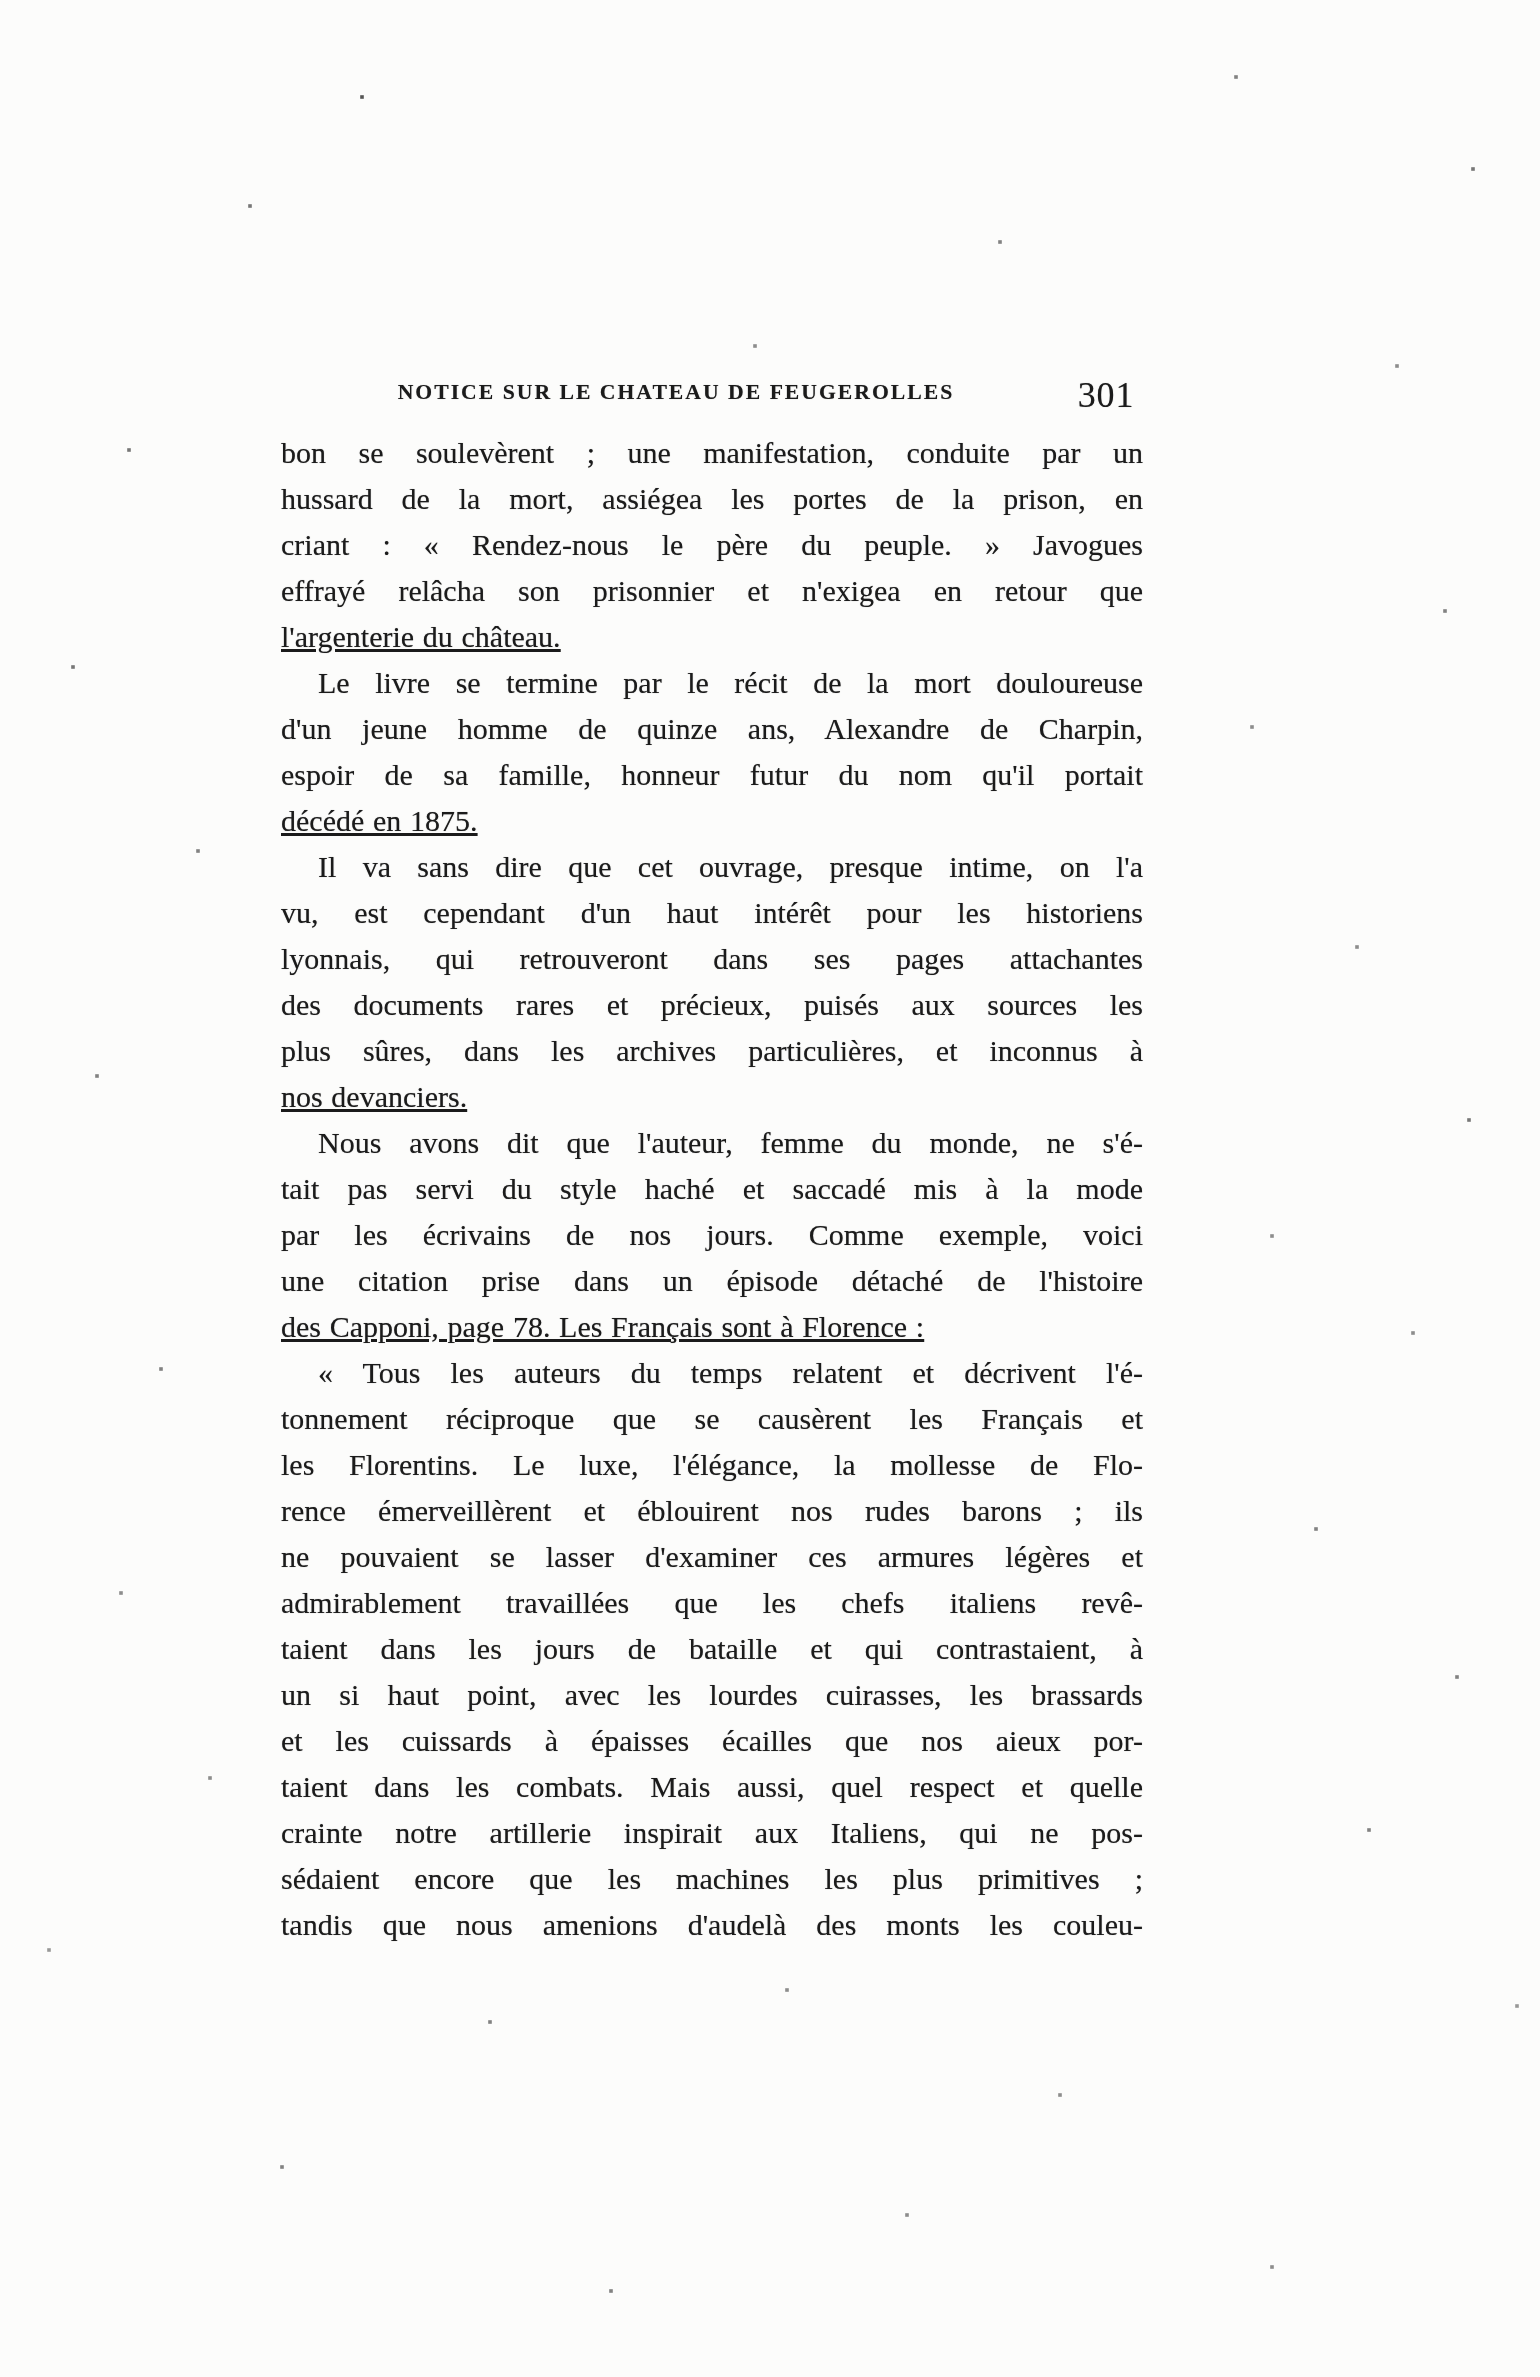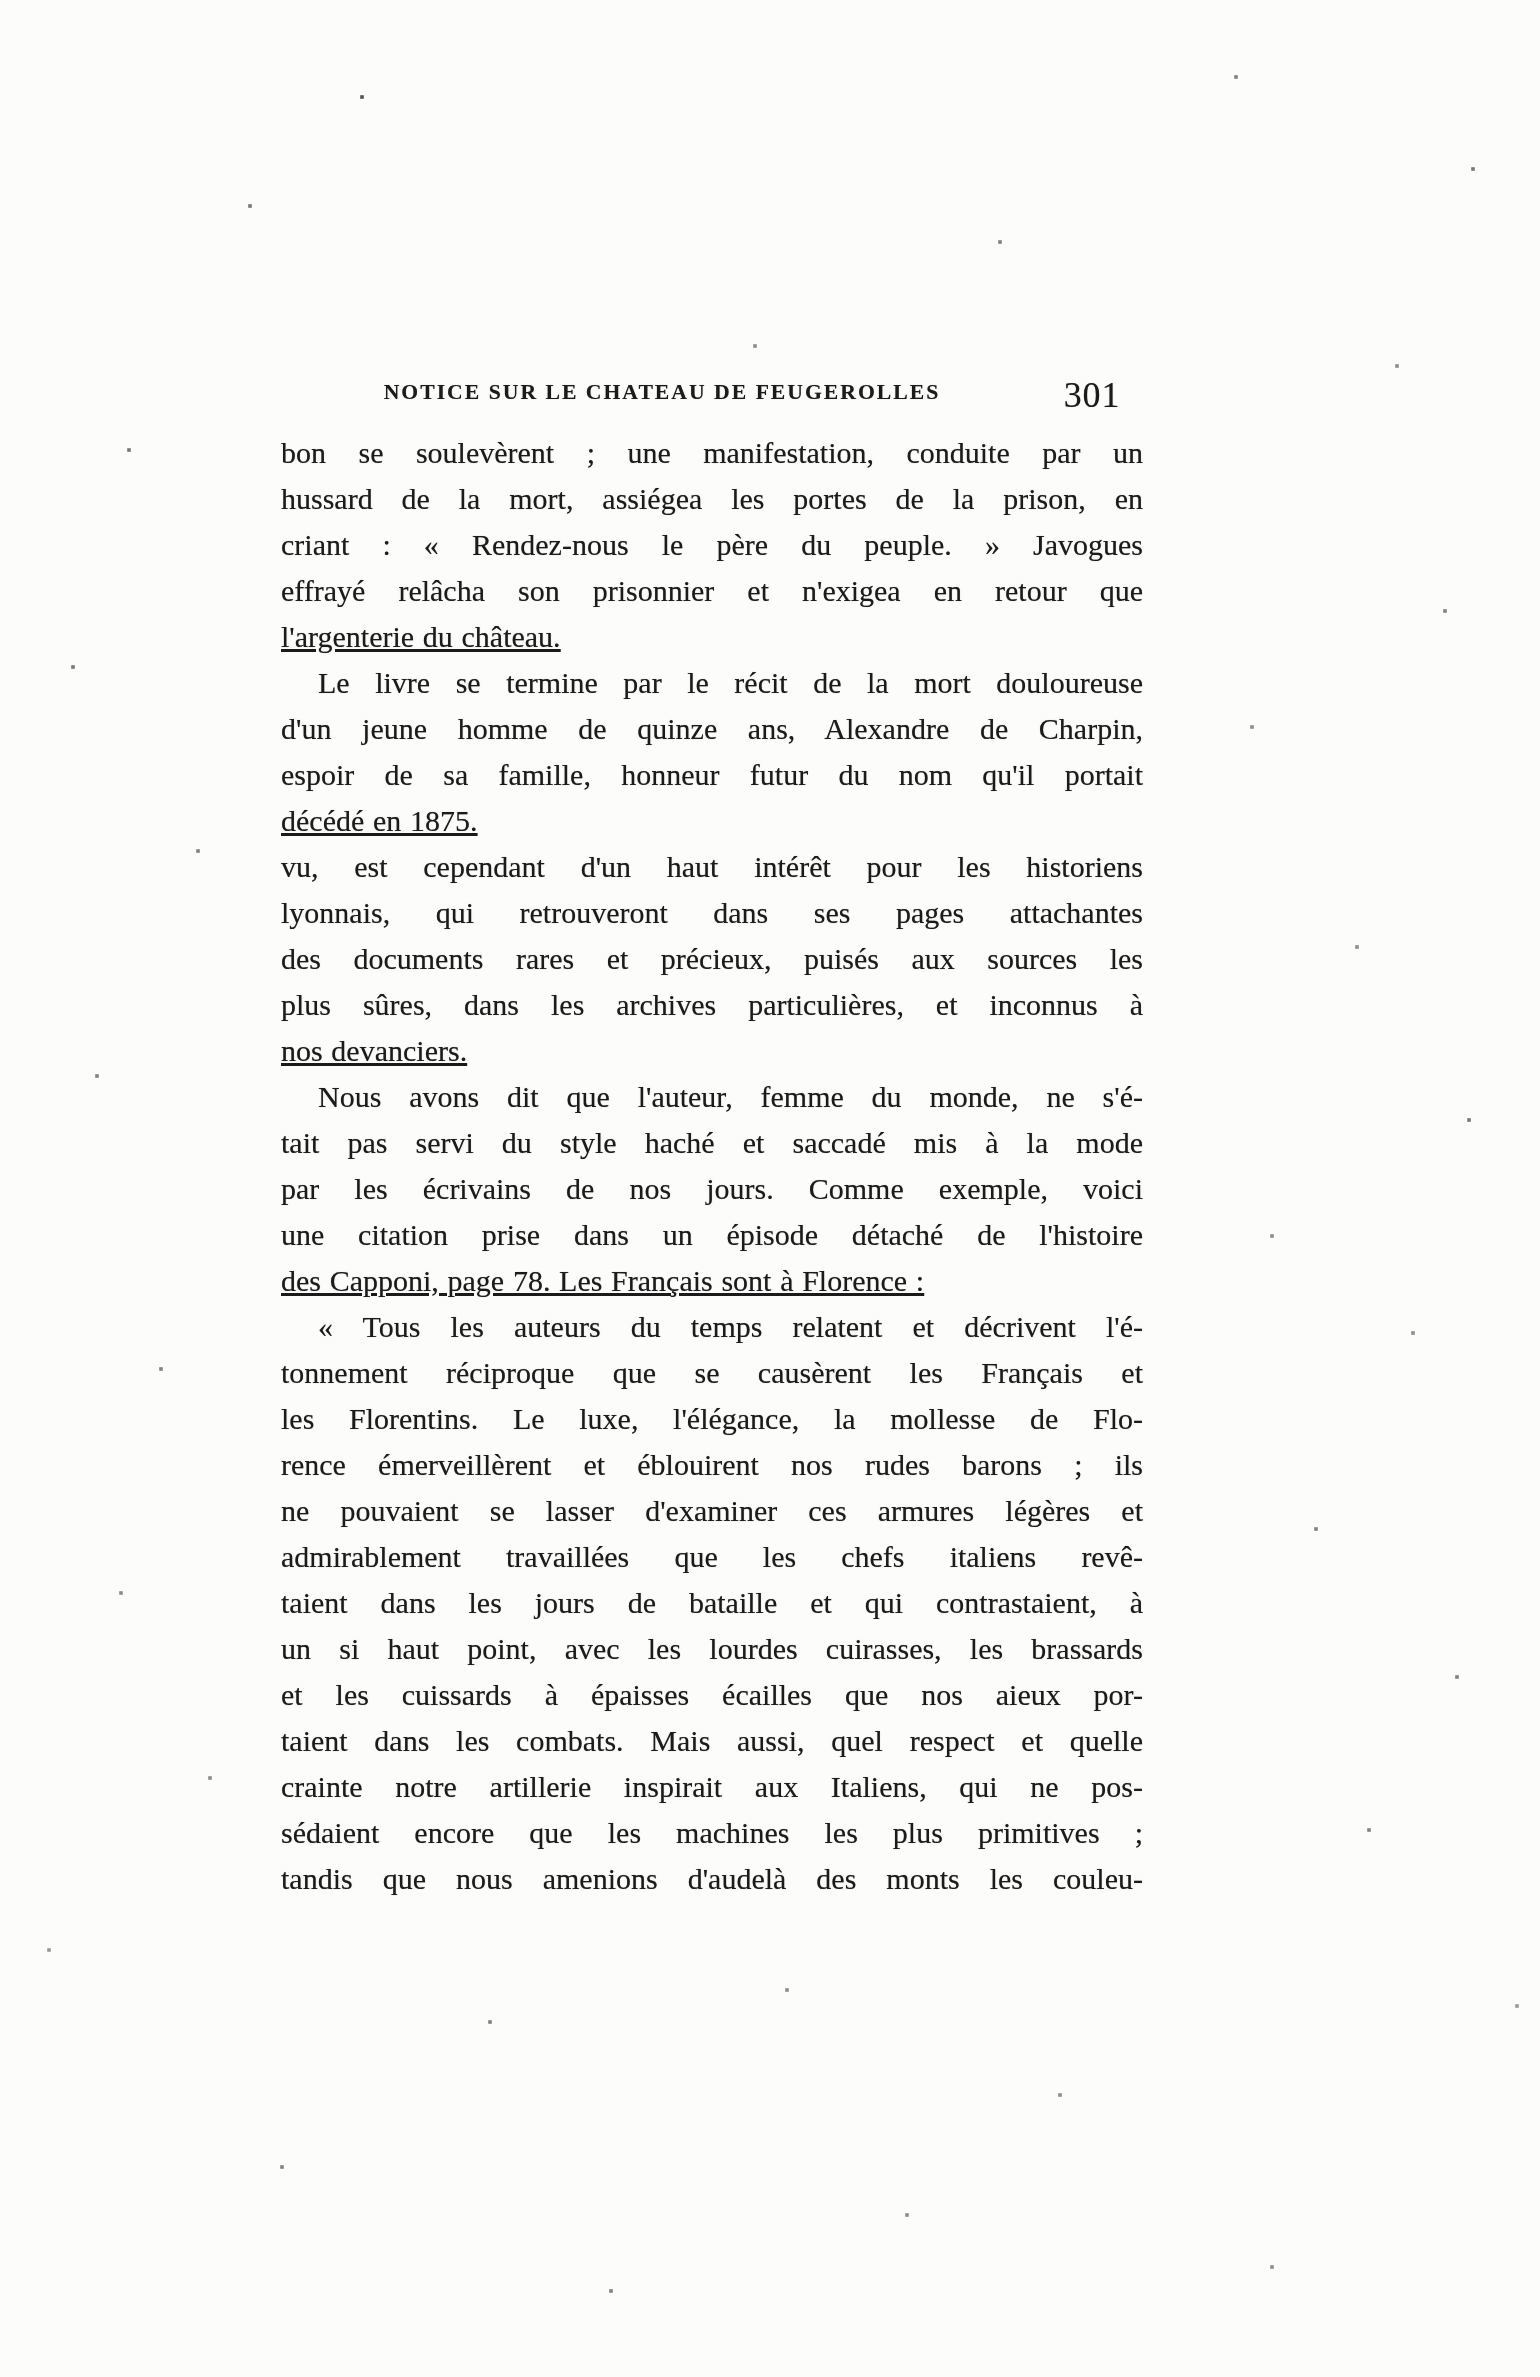--- a/index.html
+++ b/index.html
@@ -52,21 +52,21 @@
       281px 2166px 0 0.8px rgba(30,30,30,.55),
       906px 2214px 0 0.8px rgba(30,30,30,.5),
       610px 2290px 0 0.8px rgba(30,30,30,.55),
       1271px 2266px 0 0.8px rgba(30,30,30,.5),
       48px 1949px 0 0.8px rgba(30,30,30,.45),
       1516px 2005px 0 0.8px rgba(30,30,30,.45);
   }
   .running-header {
     position: absolute;
     top: 374px;
-    left: 263px;
+    left: 277px;
     width: 862px;
     height: 45px;
   }
   .rh-title {
     position: absolute;
     left: 0; right: 64px;
     top: 6.4px;
     text-align: center;
     font-size: 21.7px;
     font-weight: bold;
@@ -120,20 +120,21 @@
   <div class="textblock">
       <div class="line">bon se soulevèrent ; une manifestation, conduite par un</div>
       <div class="line">hussard de la mort, assiégea les portes de la prison, en</div>
       <div class="line">criant : « Rendez-nous le père du peuple. » Javogues</div>
       <div class="line">effrayé relâcha son prisonnier et n'exigea en retour que</div>
       <div class="line lastline">l'argenterie du château.</div>
       <div class="line indent">Le livre se termine par le récit de la mort douloureuse</div>
       <div class="line">d'un jeune homme de quinze ans, Alexandre de Charpin,</div>
       <div class="line">espoir de sa famille, honneur futur du nom qu'il portait</div>
       <div class="line lastline">décédé en 1875.</div>
+      <div class="line indent">Il va sans dire que cet ouvrage, presque intime, on l'a</div>
       <div class="line">vu, est cependant d'un haut intérêt pour les historiens</div>
       <div class="line">lyonnais, qui retrouveront dans ses pages attachantes</div>
       <div class="line">des documents rares et précieux, puisés aux sources les</div>
       <div class="line">plus sûres, dans les archives particulières, et inconnus à</div>
       <div class="line lastline">nos devanciers.</div>
       <div class="line indent">Nous avons dit que l'auteur, femme du monde, ne s'é-</div>
       <div class="line">tait pas servi du style haché et saccadé mis à la mode</div>
       <div class="line">par les écrivains de nos jours. Comme exemple, voici</div>
       <div class="line">une citation prise dans un épisode détaché de l'histoire</div>
       <div class="line lastline">des Capponi, page 78. Les Français sont à Florence :</div>

